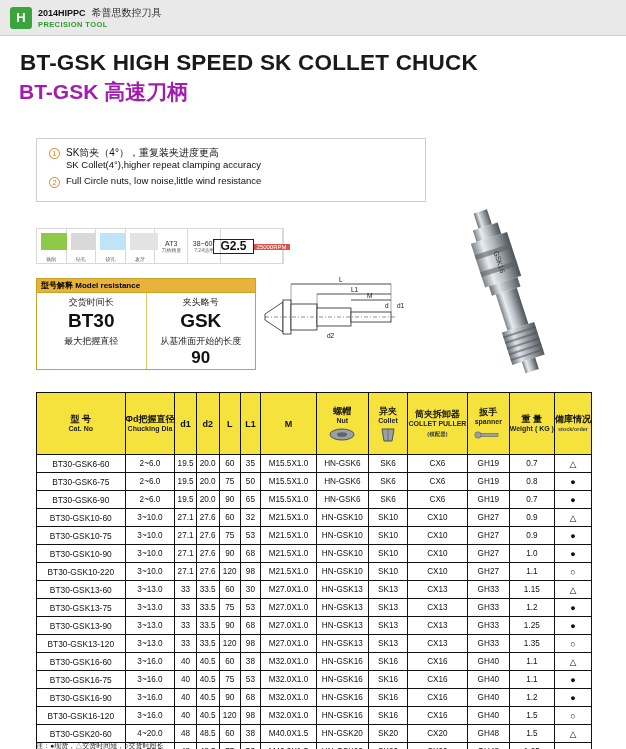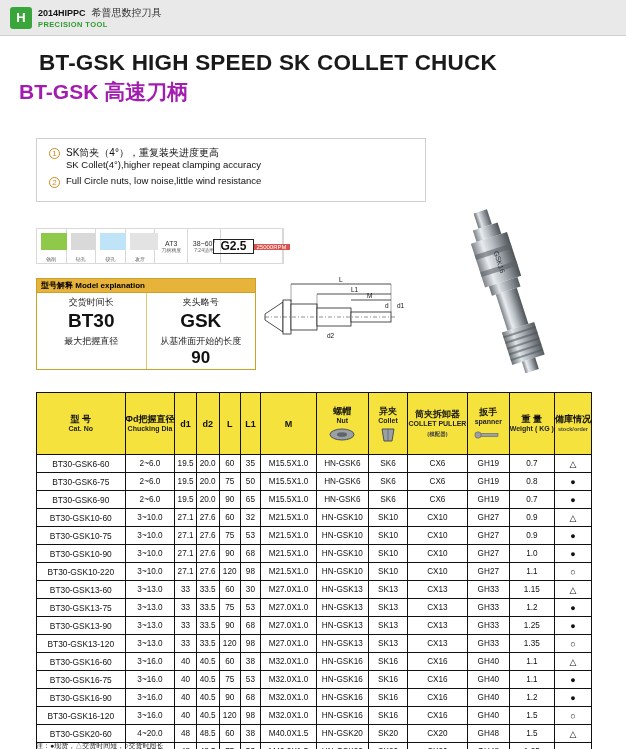--- a/index.html
+++ b/index.html
@@ -27,21 +27,21 @@
     color:#fff;font-size:13px;font-weight:bold;margin-right:6px;
   }
   .brand-l1 { font-size:9px; font-weight:bold; color:#111; letter-spacing:0px;text-align:center; }
   .brand-l2 { font-size:7.5px; color:#2e9b2e; letter-spacing:.4px; font-weight:bold;}
   .brand-cn { font-size:10px; color:#333; margin-left:6px; }
   .brand-wrap { display:flex; flex-direction:column; justify-content:center;}
   .brand-row { display:flex; align-items:center; }
 
   
   .title-en {
-    margin:14px 0 0 39px;
+    margin:14px 0 0 20px;
     font-size:22.5px; font-weight:bold; letter-spacing:.2px; color:#1a1a1a;
   }
   .title-cn {
     margin:2px 0 0 19px;
     font-size:21px; font-weight:bold; color:#a21caf;
   }
 
   
   .feature-box {
     position:absolute; left:36px; top:138px; width:390px; height:64px;
@@ -203,21 +203,21 @@
     <span>38~60°</span>
     <small>7:24适用</small>
   </div>
   <div class="g25">
     <div class="big">G2.5</div>
     <div class="rpm">25000RPM</div>
   </div>
 </div>
 
 <div class="model-box">
-  <div class="model-head">型号解释 Model explanation</div>
+  <div class="model-head">型号解释 Model resistance</div>
   <div class="model-grid">
     <div class="model-col">
       <div class="mc-label">交货时间长</div>
       <div class="mc-big">BT30</div>
       <div class="mc-sub">最大把握直径</div>
     </div>
     <div class="model-col">
       <div class="mc-label">夹头略号</div>
       <div class="mc-big">GSK</div>
       <div class="mc-sub">从基准面开始的长度</div>

